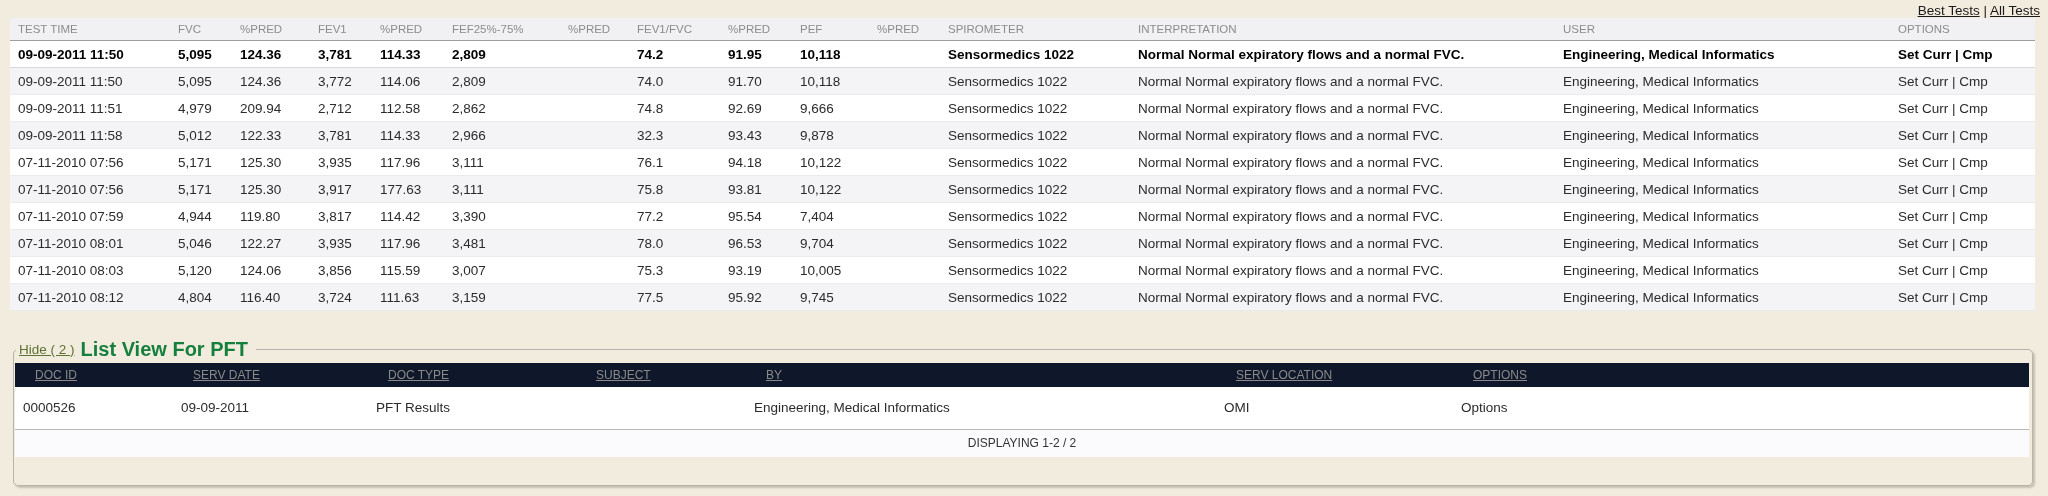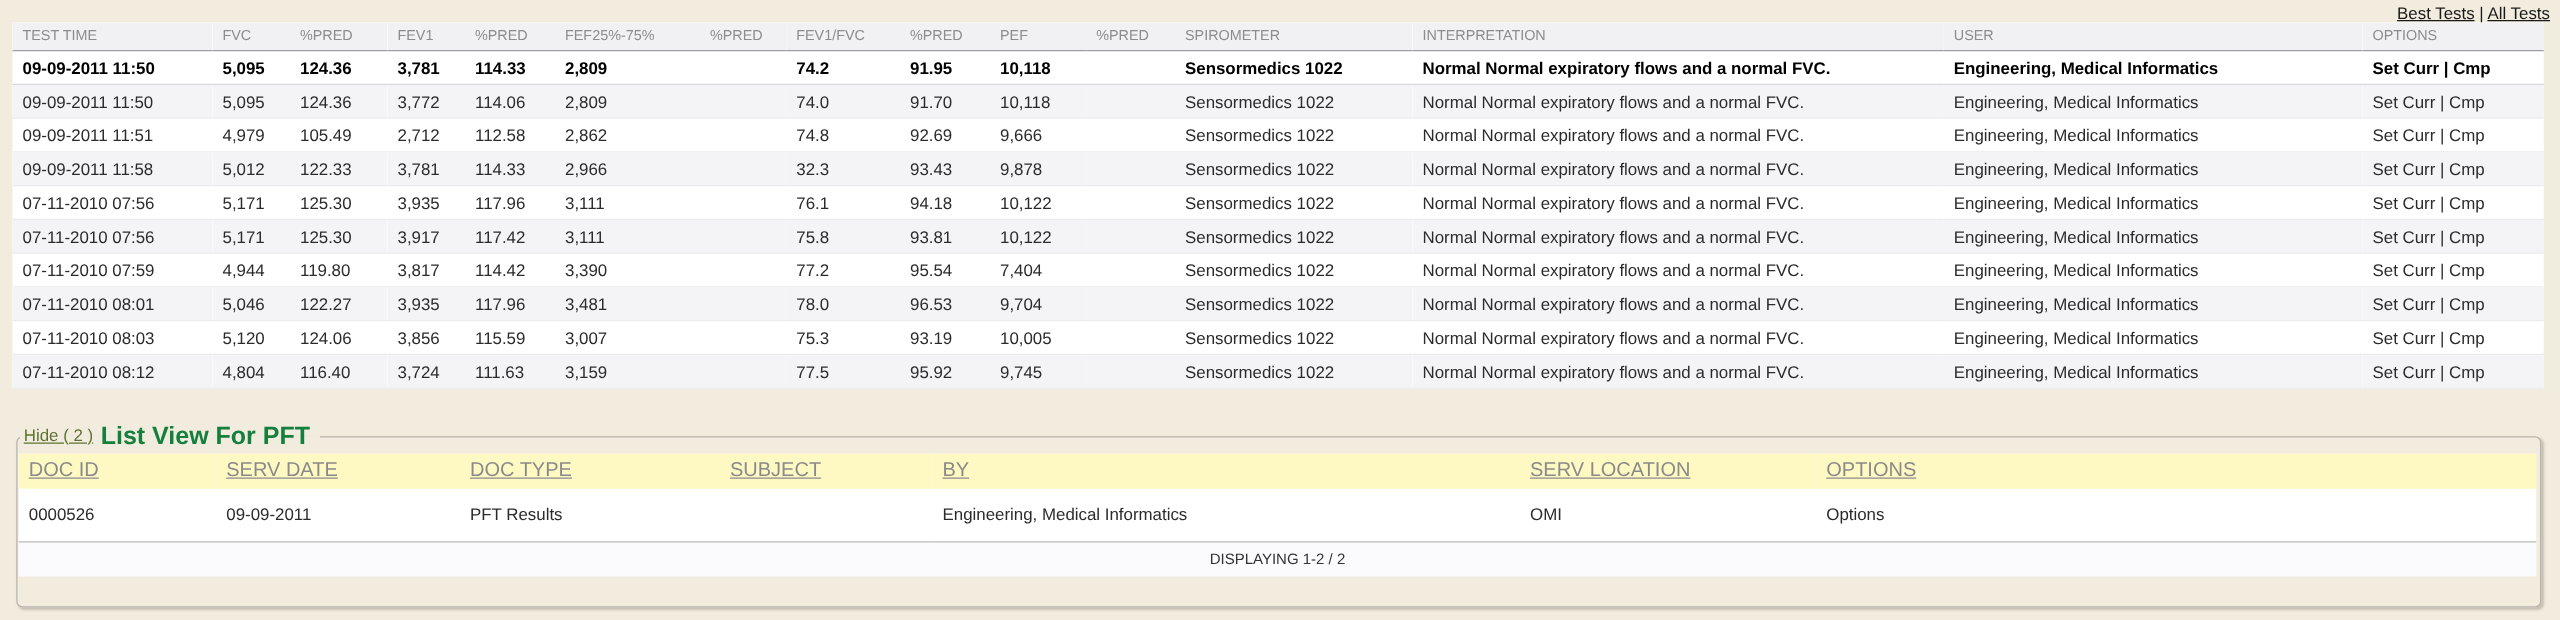--- a/index.html
+++ b/index.html
@@ -38,22 +38,22 @@
     position:absolute; left:13px; top:338px; width:2020px; min-height:148px;
     border:1px solid #b5b3ae; border-radius:5px; margin:0; padding:0 0 0 0;
     box-shadow:2px 2px 2px rgba(120,110,90,.35);
   }
   fieldset.doc-fs legend { margin-left:2px; padding:0 8px 0 3px; white-space:nowrap; }
   .hide-link { font-size:13.5px; font-weight:400; color:#5E7231; text-decoration:underline; cursor:pointer; vertical-align:2px; }
   .lv-title { font-size:20px; font-weight:700; color:#15803d; margin-left:6px; }
 
   table.docs { width:2014px; margin:2px 2px 0 1px; border-collapse:collapse; table-layout:fixed; background:#fff; }
   table.docs thead th {
-    background:#fef9c3; color:#8a8a8a; font-weight:400; font-size:16px;
-    text-align:left; padding:5px 8px; text-decoration:underline; white-space:nowrap; cursor:pointer;
+    background:#0f172a; color:#8a8a8a; font-weight:400; font-size:12px;
+    text-align:left; padding:5px 20px; text-decoration:underline; white-space:nowrap; cursor:pointer;
   }
   table.docs tbody td { font-size:13.5px; color:#2b2b2b; height:42px; padding:5px 8px; vertical-align:middle; white-space:nowrap; }
   table.docs tbody tr:nth-child(even) { background:#F3F3F6; }
   table.docs tfoot td {
     border-top:1px solid #b9b9b9; text-align:center; font-size:12px; color:#333;
     padding:6px 0 7px 0; background:#FBFBFD;
   }
 </style>
 </head>
 <body>
@@ -132,21 +132,21 @@
           <td>10,118</td>
           <td></td>
           <td>Sensormedics 1022</td>
           <td>Normal Normal expiratory flows and a normal FVC.</td>
           <td>Engineering, Medical Informatics</td>
           <td><span class="opt-link">Set Curr</span><span> | </span><span class="opt-link">Cmp</span></td>
         </tr>
         <tr>
           <td>09-09-2011 11:51</td>
           <td>4,979</td>
-          <td>105.49</td>
+          <td>209.94</td>
           <td>2,712</td>
           <td>112.58</td>
           <td>2,862</td>
           <td></td>
           <td>74.8</td>
           <td>92.69</td>
           <td>9,666</td>
           <td></td>
           <td>Sensormedics 1022</td>
           <td>Normal Normal expiratory flows and a normal FVC.</td>
@@ -185,21 +185,21 @@
           <td>Sensormedics 1022</td>
           <td>Normal Normal expiratory flows and a normal FVC.</td>
           <td>Engineering, Medical Informatics</td>
           <td><span class="opt-link">Set Curr</span><span> | </span><span class="opt-link">Cmp</span></td>
         </tr>
         <tr>
           <td>07-11-2010 07:56</td>
           <td>5,171</td>
           <td>125.30</td>
           <td>3,917</td>
-          <td>117.42</td>
+          <td>177.63</td>
           <td>3,111</td>
           <td></td>
           <td>75.8</td>
           <td>93.81</td>
           <td>10,122</td>
           <td></td>
           <td>Sensormedics 1022</td>
           <td>Normal Normal expiratory flows and a normal FVC.</td>
           <td>Engineering, Medical Informatics</td>
           <td><span class="opt-link">Set Curr</span><span> | </span><span class="opt-link">Cmp</span></td>

